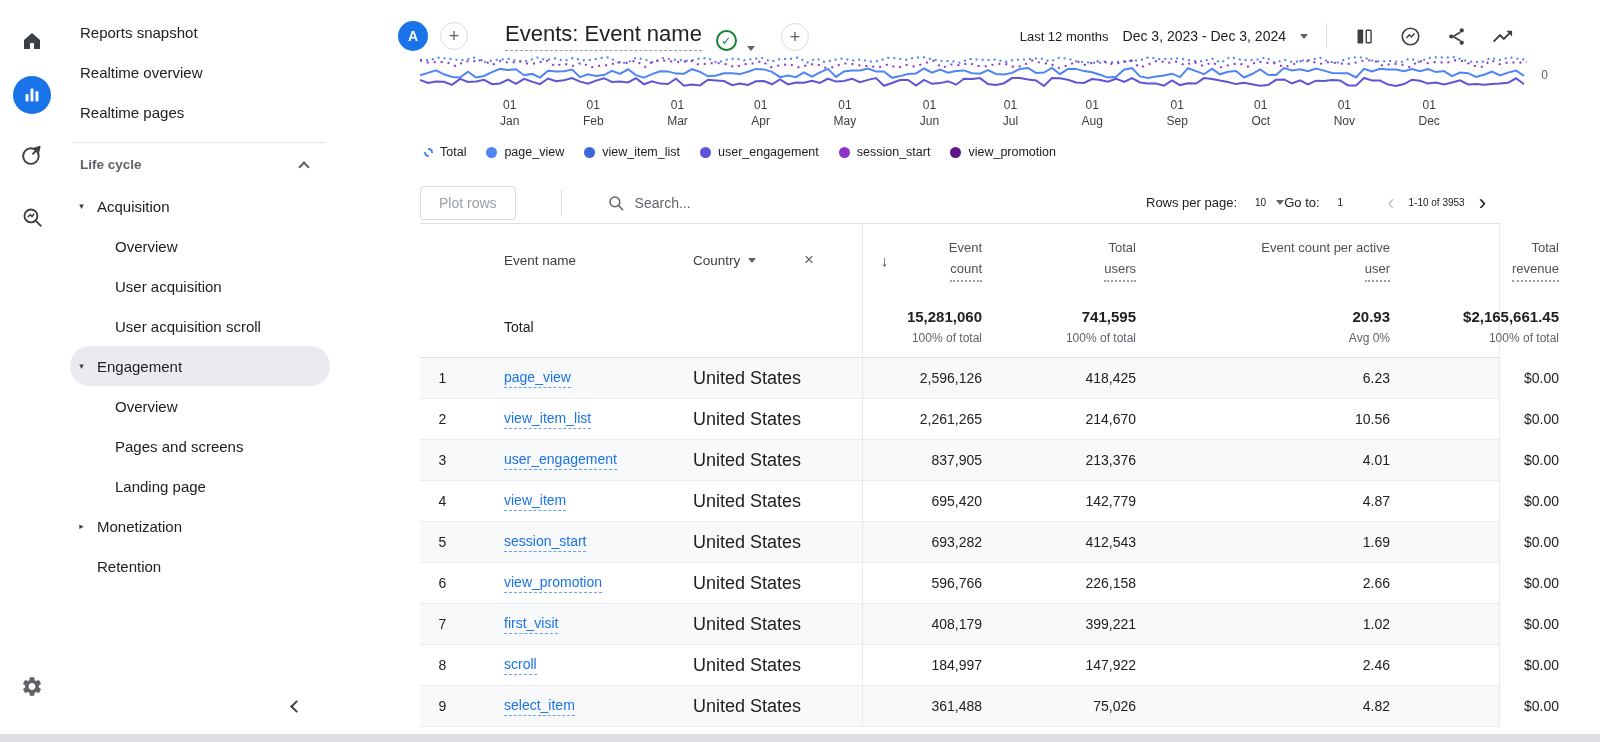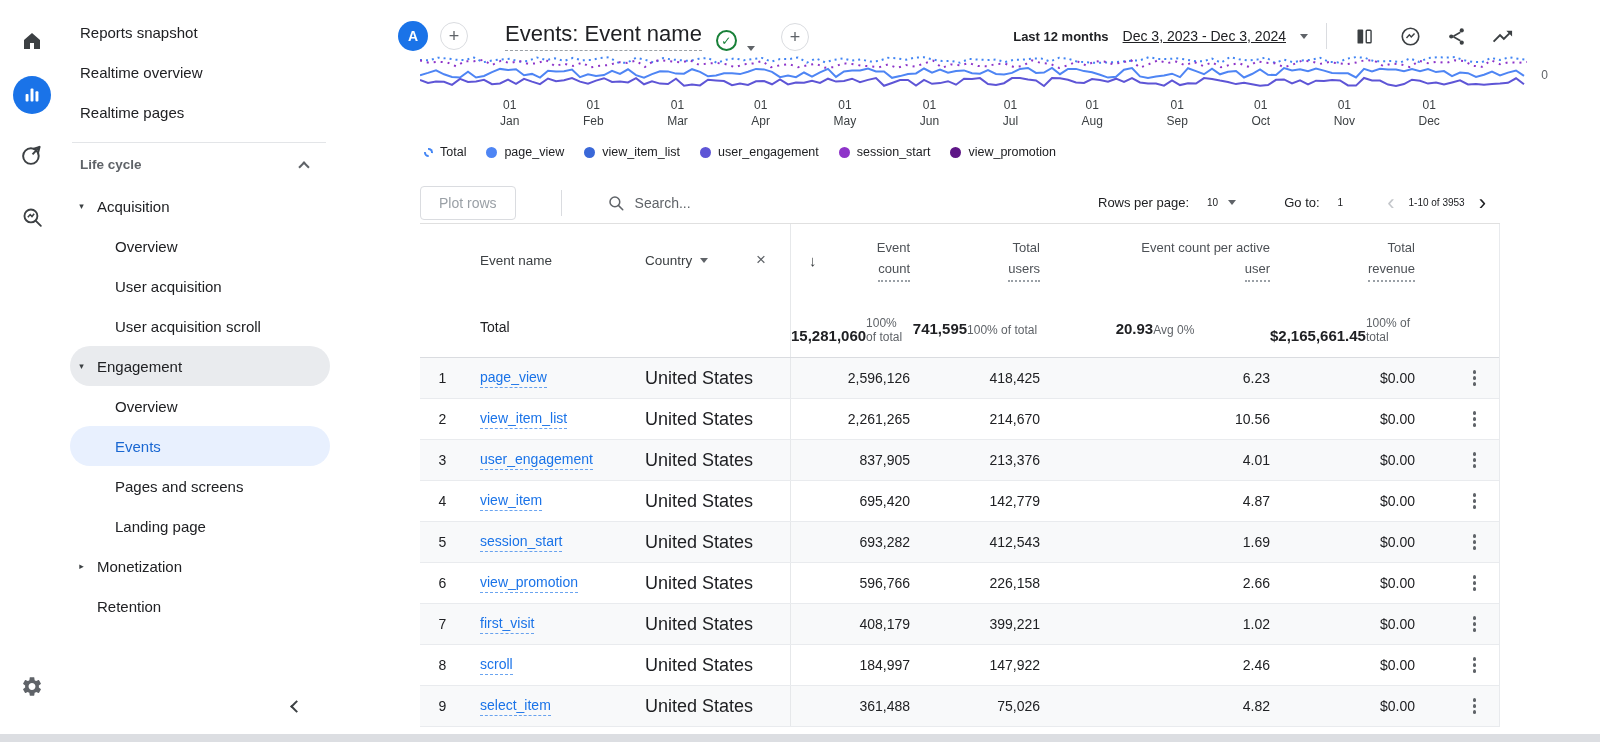--- a/index.html
+++ b/index.html
@@ -34,22 +34,22 @@
 
   .topbar { position:absolute; top:0; left:0; right:0; height:72px; display:flex; align-items:center; padding-left:8px; }
   .avatar { width:30px; height:30px; border-radius:50%; background:#1a73e8; color:#fff; font-size:14px; font-weight:bold; display:flex; align-items:center; justify-content:center; cursor:pointer; flex:0 0 30px; }
   .circle-btn { width:28px; height:28px; border-radius:50%; border:1px solid #dadce0; background:#fff; color:#5f6368; font-size:18px; font-weight:300; line-height:1; display:flex; align-items:center; justify-content:center; cursor:pointer; }
   .circle-btn.first { margin-left:12px; }
   .title-group { display:flex; align-items:flex-end; margin-left:37px; gap:10px; }
   .report-title { font-size:22px; font-weight:400; color:#202124; border-bottom:1px dashed #9aa0a6; padding-bottom:3px; cursor:pointer; }
   .check-badge { width:21px; height:21px; border-radius:50%; border:2px solid #188038; color:#188038; font-size:12px; font-weight:bold; display:flex; align-items:center; justify-content:center; margin-left:4px; cursor:pointer; }
   .caret { width:0; height:0; border-left:4.5px solid transparent; border-right:4.5px solid transparent; border-top:5px solid #5f6368; display:inline-block; cursor:pointer; }
   .date-group { margin-left:auto; margin-right:85px; display:flex; align-items:center; gap:14px; }
-  .date-preset { font-size:13px; font-weight:bold; color:#202124; }
-  .date-range { font-size:14px; color:#202124; cursor:pointer;text-decoration:underline; }
+  .date-preset { font-size:13px; font-weight:normal; color:#202124; }
+  .date-range { font-size:14px; color:#202124; cursor:pointer; }
   .vdiv { width:1px; height:26px; background:#dadce0; margin:0 4px; }
   .top-icon-btn { width:26px; height:26px; display:flex; align-items:center; justify-content:center; cursor:pointer; margin-left:6px; }
 
   
   .chart-block { position:absolute; top:56px; left:30px; width:1110px; }
   .chart-svg-wrap { width:1110px; height:38px; overflow:hidden; }
   .yaxis-zero { position:absolute; right:-18px; top:12px; font-size:12px; color:#5f6368; }
   .x-labels { margin-left:80px; width:940px; display:flex; justify-content:space-between; margin-top:4px; }
   .x-label { display:flex; flex-direction:column; align-items:center; font-size:12px; color:#3c4043; line-height:1.3; }
   .legend { display:flex; align-items:center; gap:20px; margin-top:16px; padding-left:4px; }
@@ -62,43 +62,43 @@
   .controls { height:42px; display:flex; align-items:center; border-bottom:1px solid #e0e0e0;gap:25px; }
   .plot-rows-btn { border:1px solid #dadce0; border-radius:4px; background:#fff; color:#9aa0a6; font-size:14px; padding:8px 18px; cursor:default; }
   .ctl-vdiv { width:1px; height:26px; background:#dadce0; margin:0 20px; }
   .search-wrap { display:flex; align-items:center; gap:10px; }
   .search-input { border:none; outline:none; font-size:14px; color:#202124; width:220px; font-family:inherit; background:transparent; }
   .search-input::placeholder { color:#5f6368; }
   .ctl-right { margin-left:auto; display:flex; align-items:center; }
   .ctl-label { font-size:13px; color:#202124; }
   .ctl-value { font-size:10px; color:#202124; cursor:pointer; }
   .rpp-value { margin-left:18px; display:flex; align-items:center; gap:10px; }
-  .goto-label { margin-left:48px; }
+  .goto-label { }
   .goto-value { margin-left:18px; }
   .page-prev { margin-left:44px; font-size:22px; color:#c4c7cb; cursor:default; line-height:1; }
   .range-text { margin:0 14px; font-size:10px; color:#202124; }
   .page-next { font-size:22px; color:#202124; cursor:pointer; line-height:1; margin-right:14px; }
 
-  .tgrid { display:grid; grid-template-columns:45px 165px 160px 120px 130px 230px 145px 85px; align-items:center; }
+  .tgrid { display:grid; grid-template-columns:45px 165px 160px 120px 130px 230px 145px 85px; align-items:center;gap:24px; }
   .tbody-card { border-right:1px solid #e8eaed; }
   .bl { border-left:1px solid #e6e8ea; height:100%; display:flex; align-items:center; justify-content:flex-end; }
   .thead { height:72px; }
   .dim-h { font-size:13.5px; color:#3c4043; padding-left:15px; cursor:pointer; }
   .country-h { display:flex; align-items:center; gap:8px; padding-right:24px; }
   .country-h .spacer { flex:1; }
   .close-x { font-size:17px; color:#5f6368; cursor:pointer; }
   .met-h { height:100%; display:flex; align-items:center; justify-content:flex-end; cursor:pointer; }
   .met-h.count-h { justify-content:space-between; padding-left:18px; }
   .sort-arrow { font-size:15px; color:#3c4043; }
   .met-lines { display:flex; flex-direction:column; align-items:flex-end; font-size:13px; color:#4d5156; line-height:1.55; }
   .met-lines .dotted { border-bottom:2px dotted #9aa0a6; padding-bottom:1px; }
 
   .totals { height:62px; border-bottom:1px solid #dadce0; }
   .total-label { font-size:14px; color:#202124; padding-left:15px; }
-  .tot-cell { display:flex; align-items:flex-end; justify-content:center; }
+  .tot-cell { display:flex; flex-direction:column; align-items:flex-end; justify-content:center; }
   .tv { font-size:15px; font-weight:bold; color:#202124; }
   .ts { font-size:12px; color:#5f6368; margin-top:6px; }
 
   .trow { height:41px; border-bottom:1px solid #e9ebee; }
   .rows .trow:nth-child(odd) { background:#f8f9fa; }
   .rnum { text-align:center; font-size:14px; color:#202124; }
   .ev { padding-left:15px; }
   .ev-link { display:inline-block; font-size:14px; color:#1a73e8; border-bottom:1px dashed rgba(26,115,232,.65); line-height:1.25; cursor:pointer; text-decoration:none; }
   .country { font-size:18px; color:#202124; padding-left:15px; }
   .num { font-size:14px; color:#202124; text-align:right; }
@@ -203,25 +203,20 @@
         <span class="nav-label">Engagement</span>
 
       </div>
 
       <div class="nav-item child">
 
         <span class="nav-label">Overview</span>
 
       </div>
 
-      <div class="nav-item child selected">
-
-        <span class="nav-label">Events</span>
-
-      </div>
 
       <div class="nav-item child">
 
         <span class="nav-label">Pages and screens</span>
 
       </div>
 
       <div class="nav-item child">
 
         <span class="nav-label">Landing page</span>

